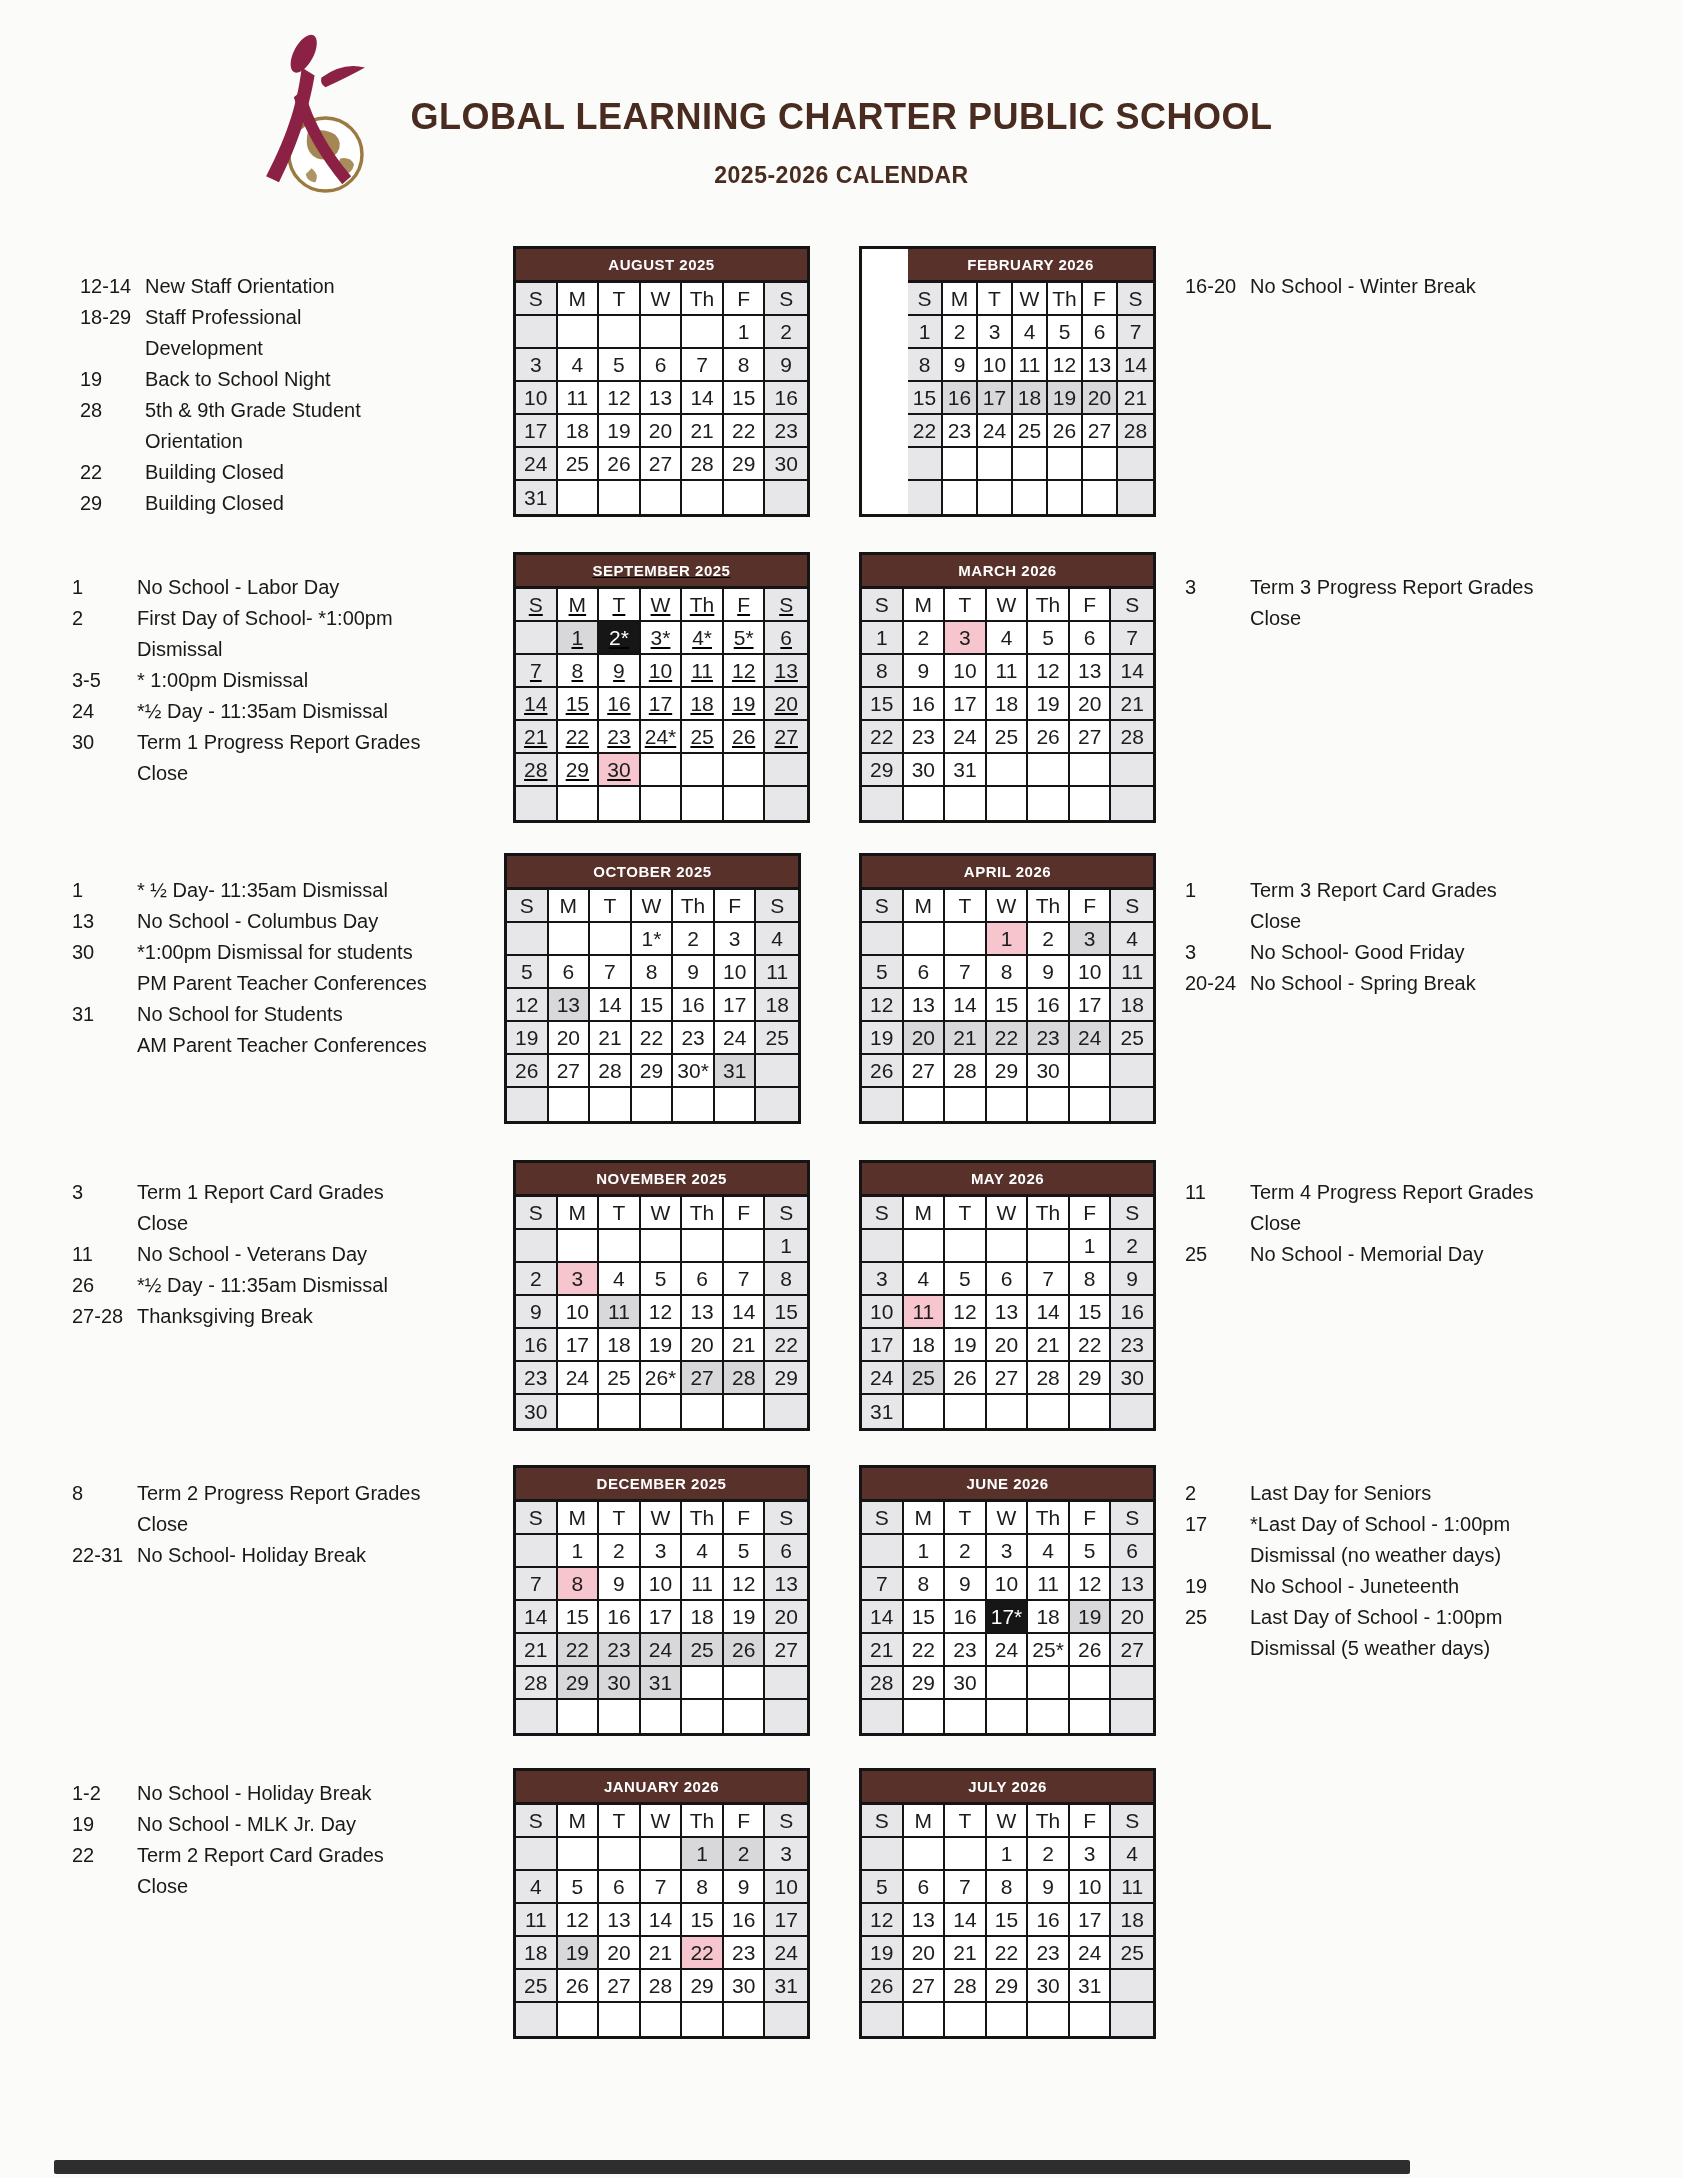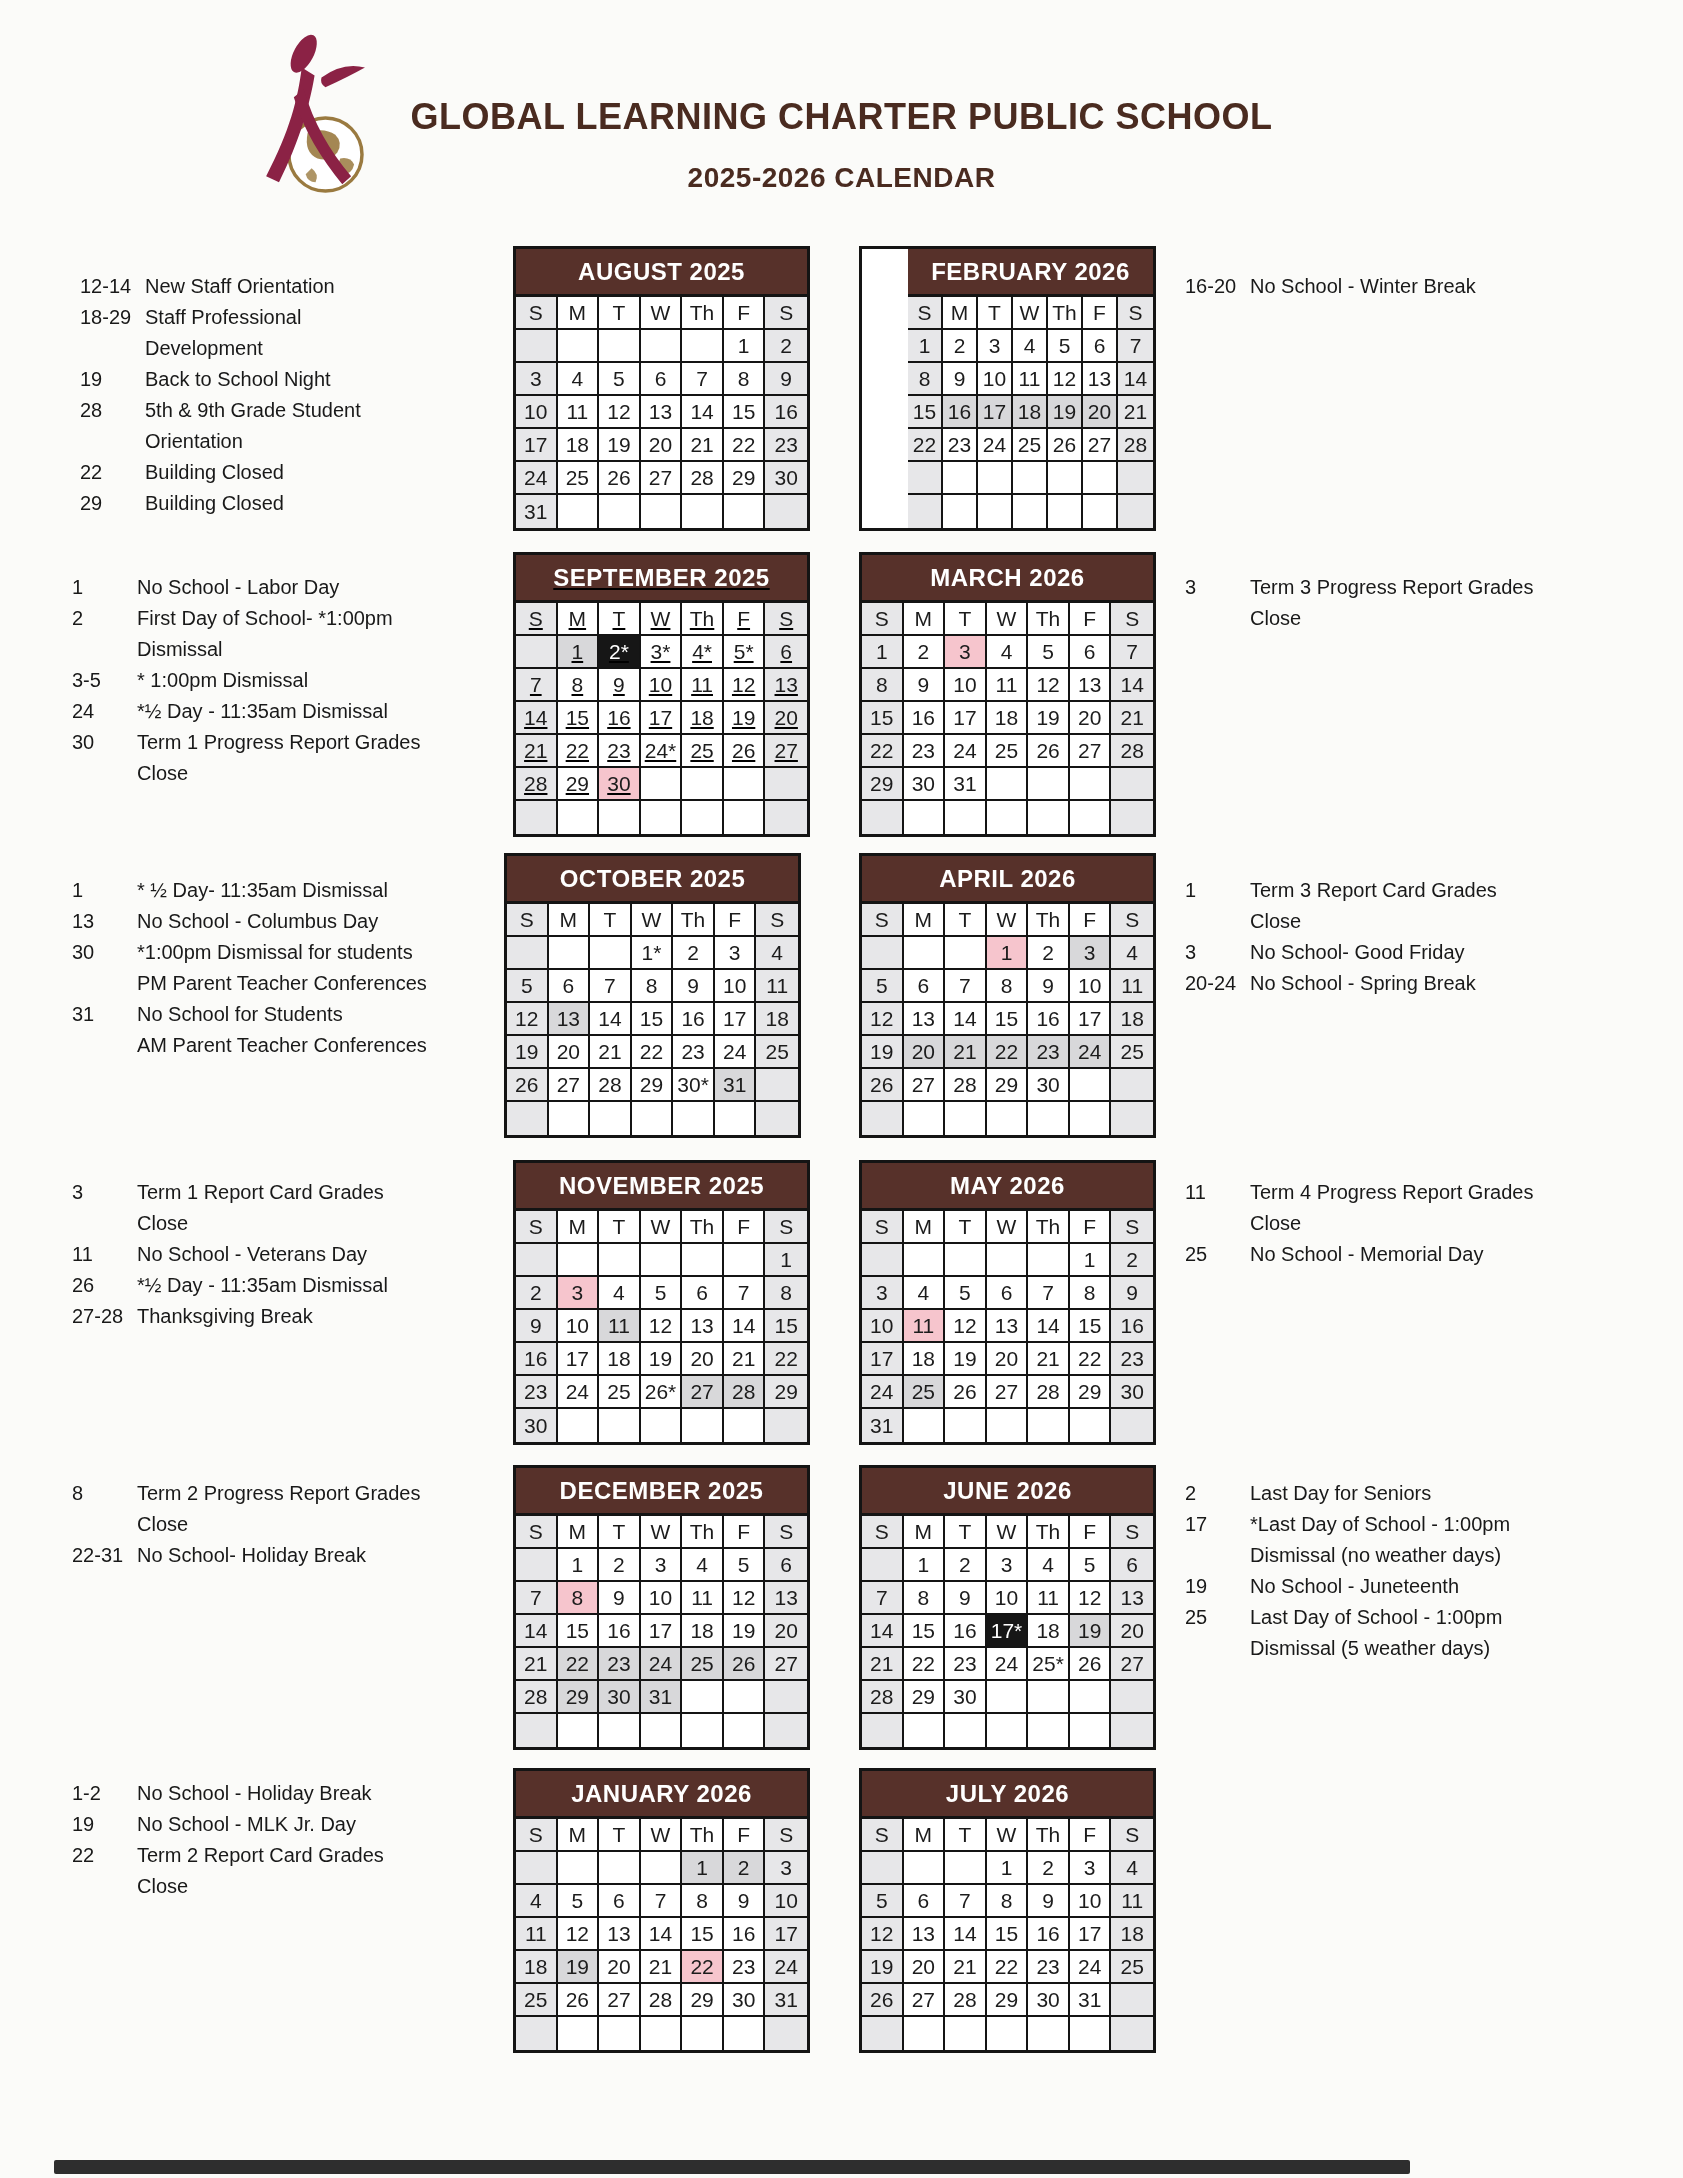--- a/index.html
+++ b/index.html
@@ -10,25 +10,25 @@
     position:relative;
     --header-bg:#57312a; --we-bg:#e7e7e9; --gray-bg:#d8d8da; --pink-bg:#f6c5cd;
     --black-bg:#161616; --title-color:#4a2b20; --logo-maroon:#8b2245; --logo-globe:#9a7a40;
   }
   .page { position:absolute; inset:0; }
 
   
   .logo { position:absolute; left:246px; top:28px; width:149px; height:173px; }
   .title-wrap { position:absolute; left:297px; top:96px; width:1089px; text-align:center; }
   .doc-title { font-size:36px; font-weight:bold; color:var(--title-color); letter-spacing:0.5px; }
-  .doc-subtitle { font-size:28px; font-weight:bold; color:var(--title-color); margin-top:24px; letter-spacing:0.5px; }
+  .doc-subtitle { font-size:23px; font-weight:bold; color:var(--title-color); margin-top:24px; letter-spacing:0.5px; }
 
   
   .month { position:absolute; width:297px; border:3px solid #141414; background:#fff; }
-  .month-header { height:48px; background:var(--header-bg); color:#fff; font-weight:bold; font-size:24px;
+  .month-header { height:34px; background:var(--header-bg); color:#fff; font-weight:bold; font-size:15px;
     display:flex; align-items:center; justify-content:center; letter-spacing:0.5px;
     border-bottom:3px solid #141414; }
   .grid { display:grid; grid-template-columns:repeat(7,1fr); }
   .cell { height:33px; border-right:2px solid #141414; border-bottom:2px solid #141414;
     display:flex; align-items:center; justify-content:center;
     font-size:21px; color:#1c1c1c; background:#fff; }
   .grid .cell:nth-child(7n) { border-right:0; }
   .grid .cell:nth-child(n+43) { border-bottom:0; }
   .cell.dow { font-size:21px; }
   .cell.we { background:var(--we-bg); }

